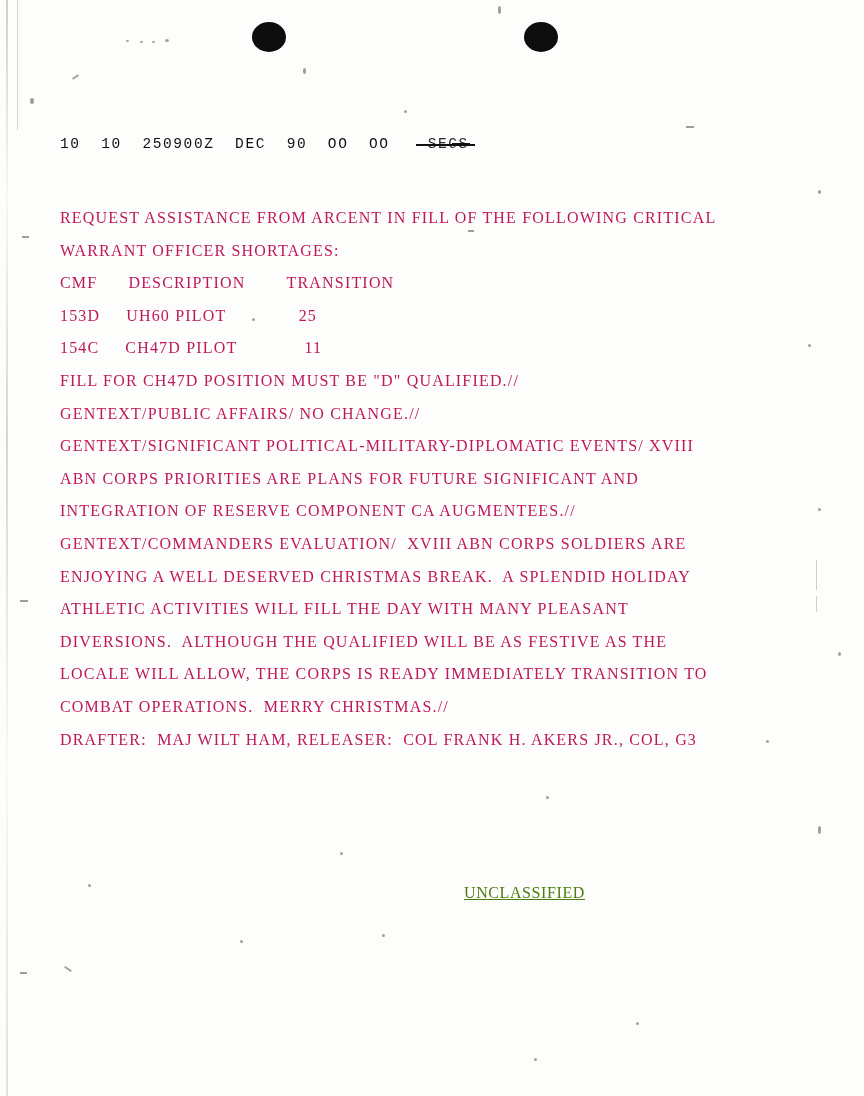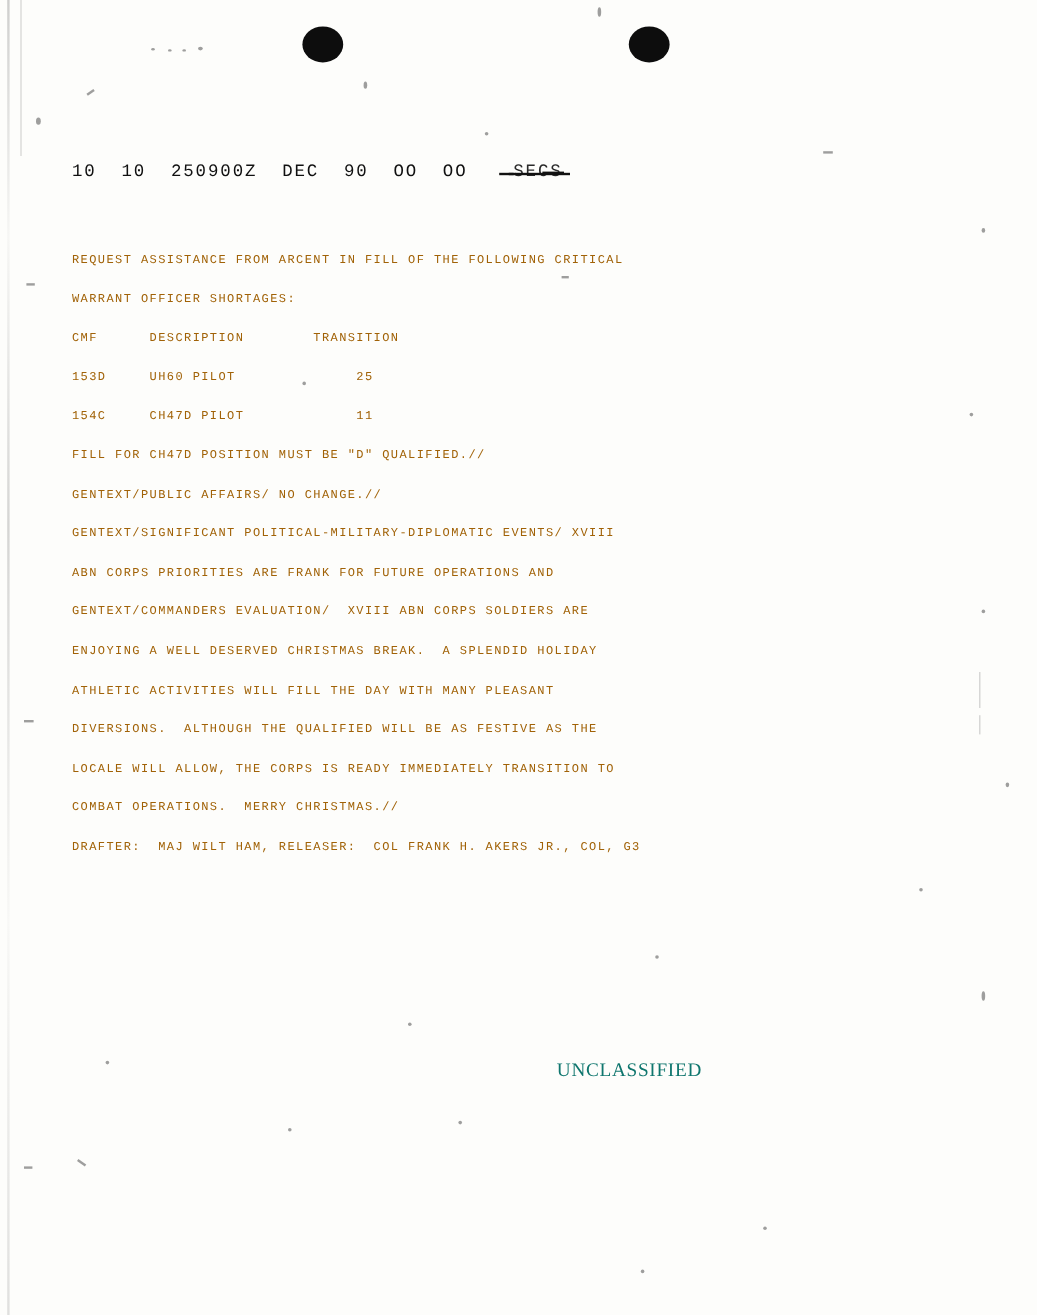--- a/index.html
+++ b/index.html
@@ -102,37 +102,38 @@
     background: #111;
   }
 
   .body-block {
     position: absolute;
     left: 60px;
     top: 202px;
     width: 760px;
   }
   .body-line {
-    font-family: Liberation Mono, monospace;
-    font-size: 10px;
+    font-family: Liberation Serif, serif;
+    font-size: 16px;
     letter-spacing: 1.18px;
-    color: #a16207;
+    color: #be185d;
     line-height: 32.6px;
     white-space: pre;
   }
 
   .unclassified {
     position: absolute;
     left: 464px;
     top: 884px;
     font-family: "Liberation Serif", serif;
     font-size: 16px;
     letter-spacing: 0.6px;
-    color: #0f766e;
+    color: #4d7c0f;
     white-space: pre;
+    text-decoration: underline;
   }
   .vline {
     position: absolute;
     background: rgba(120,120,120,0.35);
     width: 1px;
   }
 </style>
 </head>
 <body>
 
@@ -181,21 +182,22 @@
 
   <div class="body-block">
     <div class="body-line">REQUEST ASSISTANCE FROM ARCENT IN FILL OF THE FOLLOWING CRITICAL</div>
     <div class="body-line">WARRANT OFFICER SHORTAGES:</div>
     <div class="body-line">CMF      DESCRIPTION        TRANSITION</div>
     <div class="body-line">153D     UH60 PILOT              25</div>
     <div class="body-line">154C     CH47D PILOT             11</div>
     <div class="body-line">FILL FOR CH47D POSITION MUST BE "D" QUALIFIED.//</div>
     <div class="body-line">GENTEXT/PUBLIC AFFAIRS/ NO CHANGE.//</div>
     <div class="body-line">GENTEXT/SIGNIFICANT POLITICAL-MILITARY-DIPLOMATIC EVENTS/ XVIII</div>
-    <div class="body-line">ABN CORPS PRIORITIES ARE FRANK FOR FUTURE OPERATIONS AND</div>
+    <div class="body-line">ABN CORPS PRIORITIES ARE PLANS FOR FUTURE SIGNIFICANT AND</div>
+    <div class="body-line">INTEGRATION OF RESERVE COMPONENT CA AUGMENTEES.//</div>
     <div class="body-line">GENTEXT/COMMANDERS EVALUATION/  XVIII ABN CORPS SOLDIERS ARE</div>
     <div class="body-line">ENJOYING A WELL DESERVED CHRISTMAS BREAK.  A SPLENDID HOLIDAY</div>
     <div class="body-line">ATHLETIC ACTIVITIES WILL FILL THE DAY WITH MANY PLEASANT</div>
     <div class="body-line">DIVERSIONS.  ALTHOUGH THE QUALIFIED WILL BE AS FESTIVE AS THE</div>
     <div class="body-line">LOCALE WILL ALLOW, THE CORPS IS READY IMMEDIATELY TRANSITION TO</div>
     <div class="body-line">COMBAT OPERATIONS.  MERRY CHRISTMAS.//</div>
     <div class="body-line">DRAFTER:  MAJ WILT HAM, RELEASER:  COL FRANK H. AKERS JR., COL, G3</div>
   </div>
 
   <div class="unclassified">UNCLASSIFIED</div>

